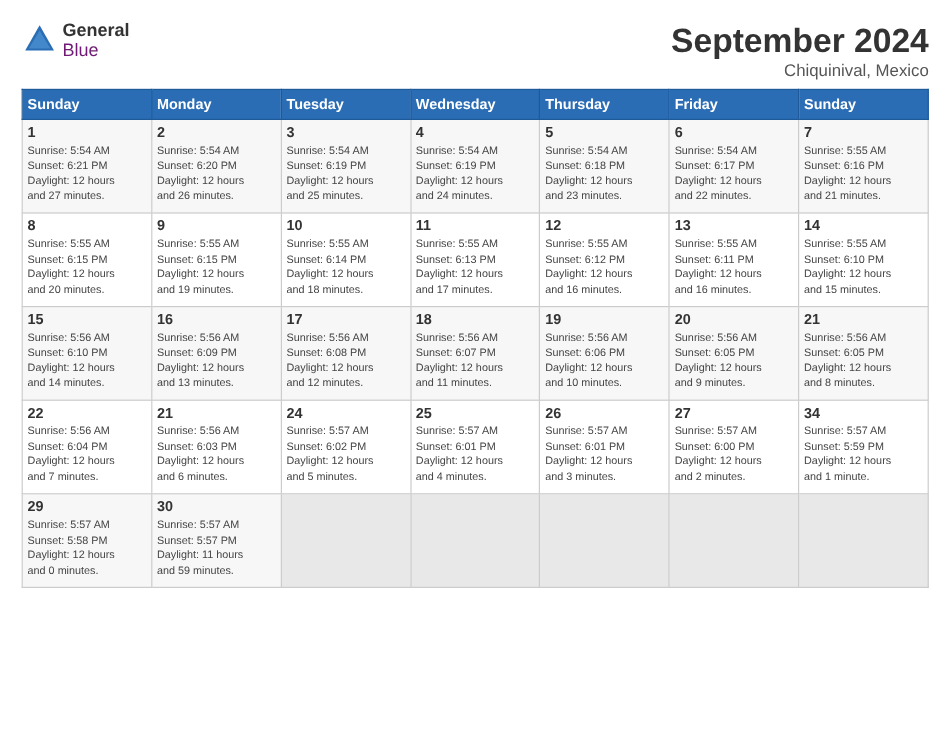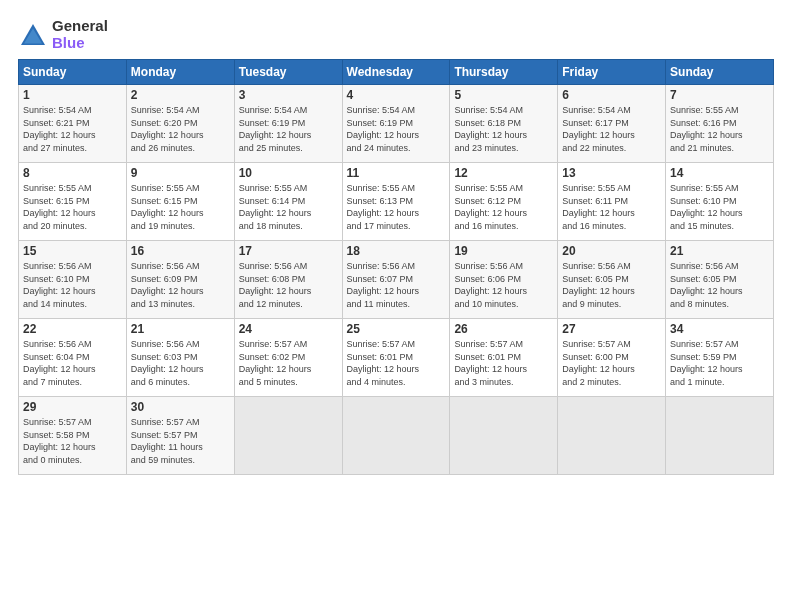--- a/index.html
+++ b/index.html
@@ -17,37 +17,37 @@
       background: #fff;
     }
     .header {
       display: flex;
       justify-content: space-between;
       align-items: flex-start;
       margin-bottom: 8px;
     }
     .logo {
       display: flex;
-      align-items: flex-end;
+      align-items: flex-start;
       gap: 4px;
     }
     .logo-text {
       display: flex;
       flex-direction: column;
       line-height: 1.1;
     }
     .logo-general {
       font-size: 15px;
       font-weight: bold;
       color: #333;
     }
     .logo-blue {
       font-size: 15px;
-      font-weight: bold;
-      color: #8b5cf6;
+      font-weight: normal;
+      color: #701a75;
     }
     .logo-icon {
       width: 30px;
       height: 30px;
     }
     .title-block {
       text-align: right;
     }
     .calendar-title {
       font-size: 28px;
@@ -108,20 +108,24 @@
     <div class="logo">
       <svg class="logo-icon" viewBox="0 0 40 40">
         <polygon points="20,4 36,32 4,32" fill="#2a6db5"></polygon>
         <polygon points="20,10 32,30 8,30" fill="#5ba3e0" opacity="0.5"></polygon>
       </svg>
       <div class="logo-text">
         <span class="logo-general">General</span>
         <span class="logo-blue">Blue</span>
       </div>
     </div>
+    <div class="title-block">
+      <div class="calendar-title">September 2024</div>
+      <div class="calendar-subtitle">Chiquinival, Mexico</div>
+    </div>
   </div>
 
   <table>
     <thead>
       <tr>
         <th>Sunday</th>
         <th>Monday</th>
         <th>Tuesday</th>
         <th>Wednesday</th>
         <th>Thursday</th>

